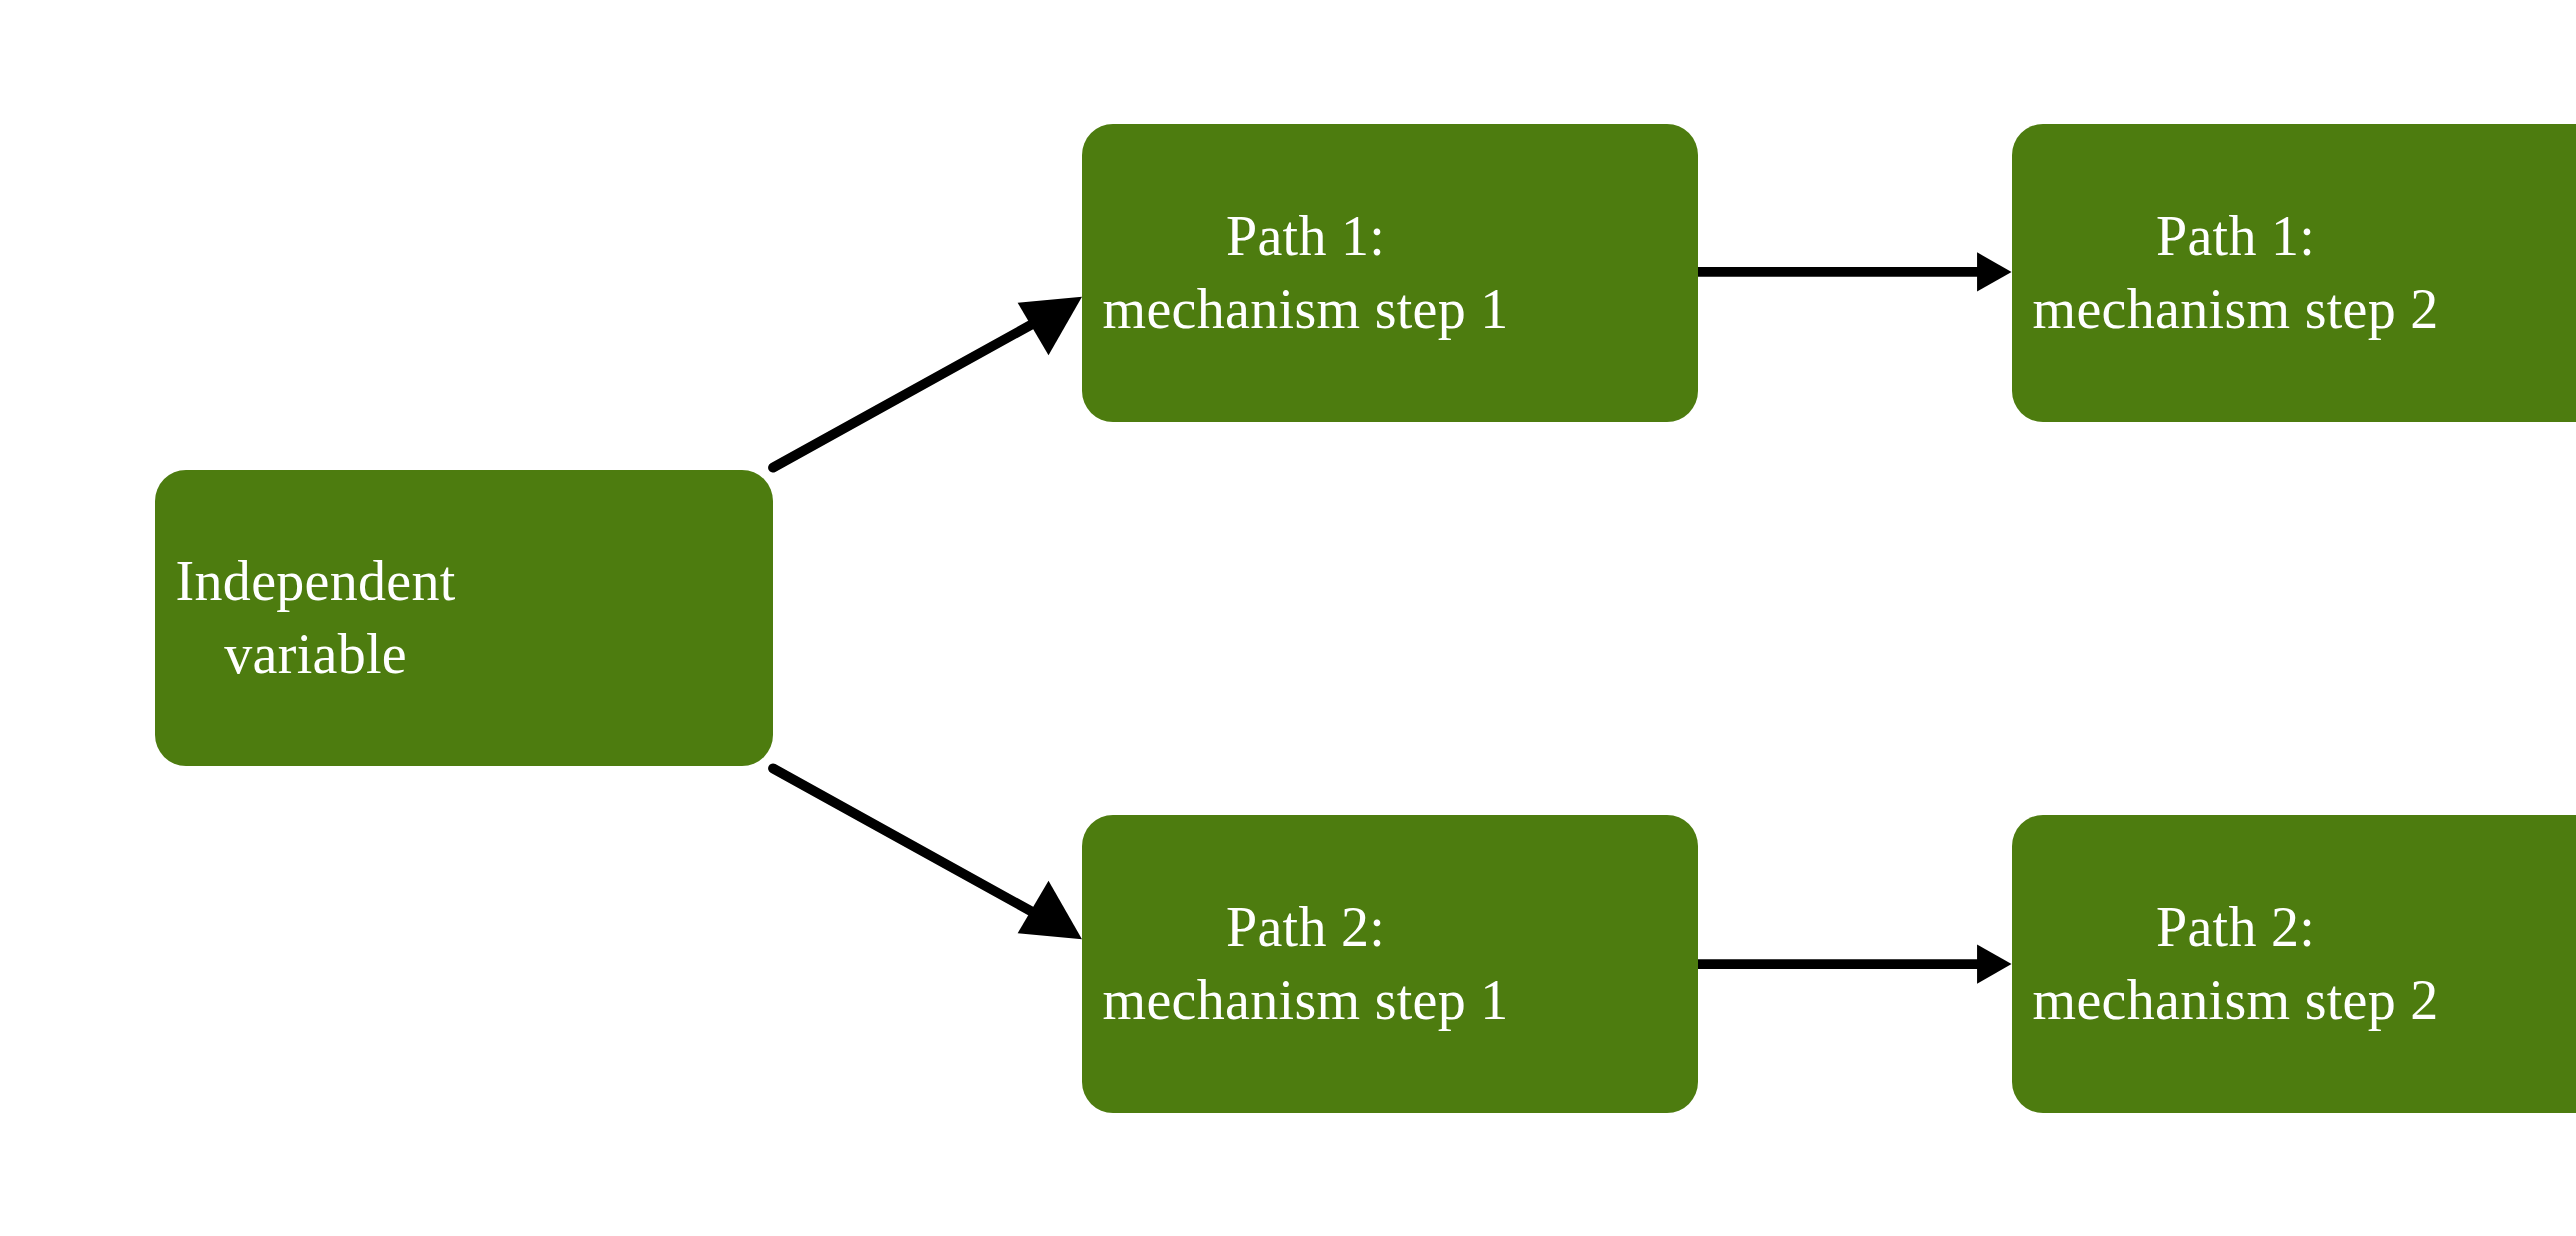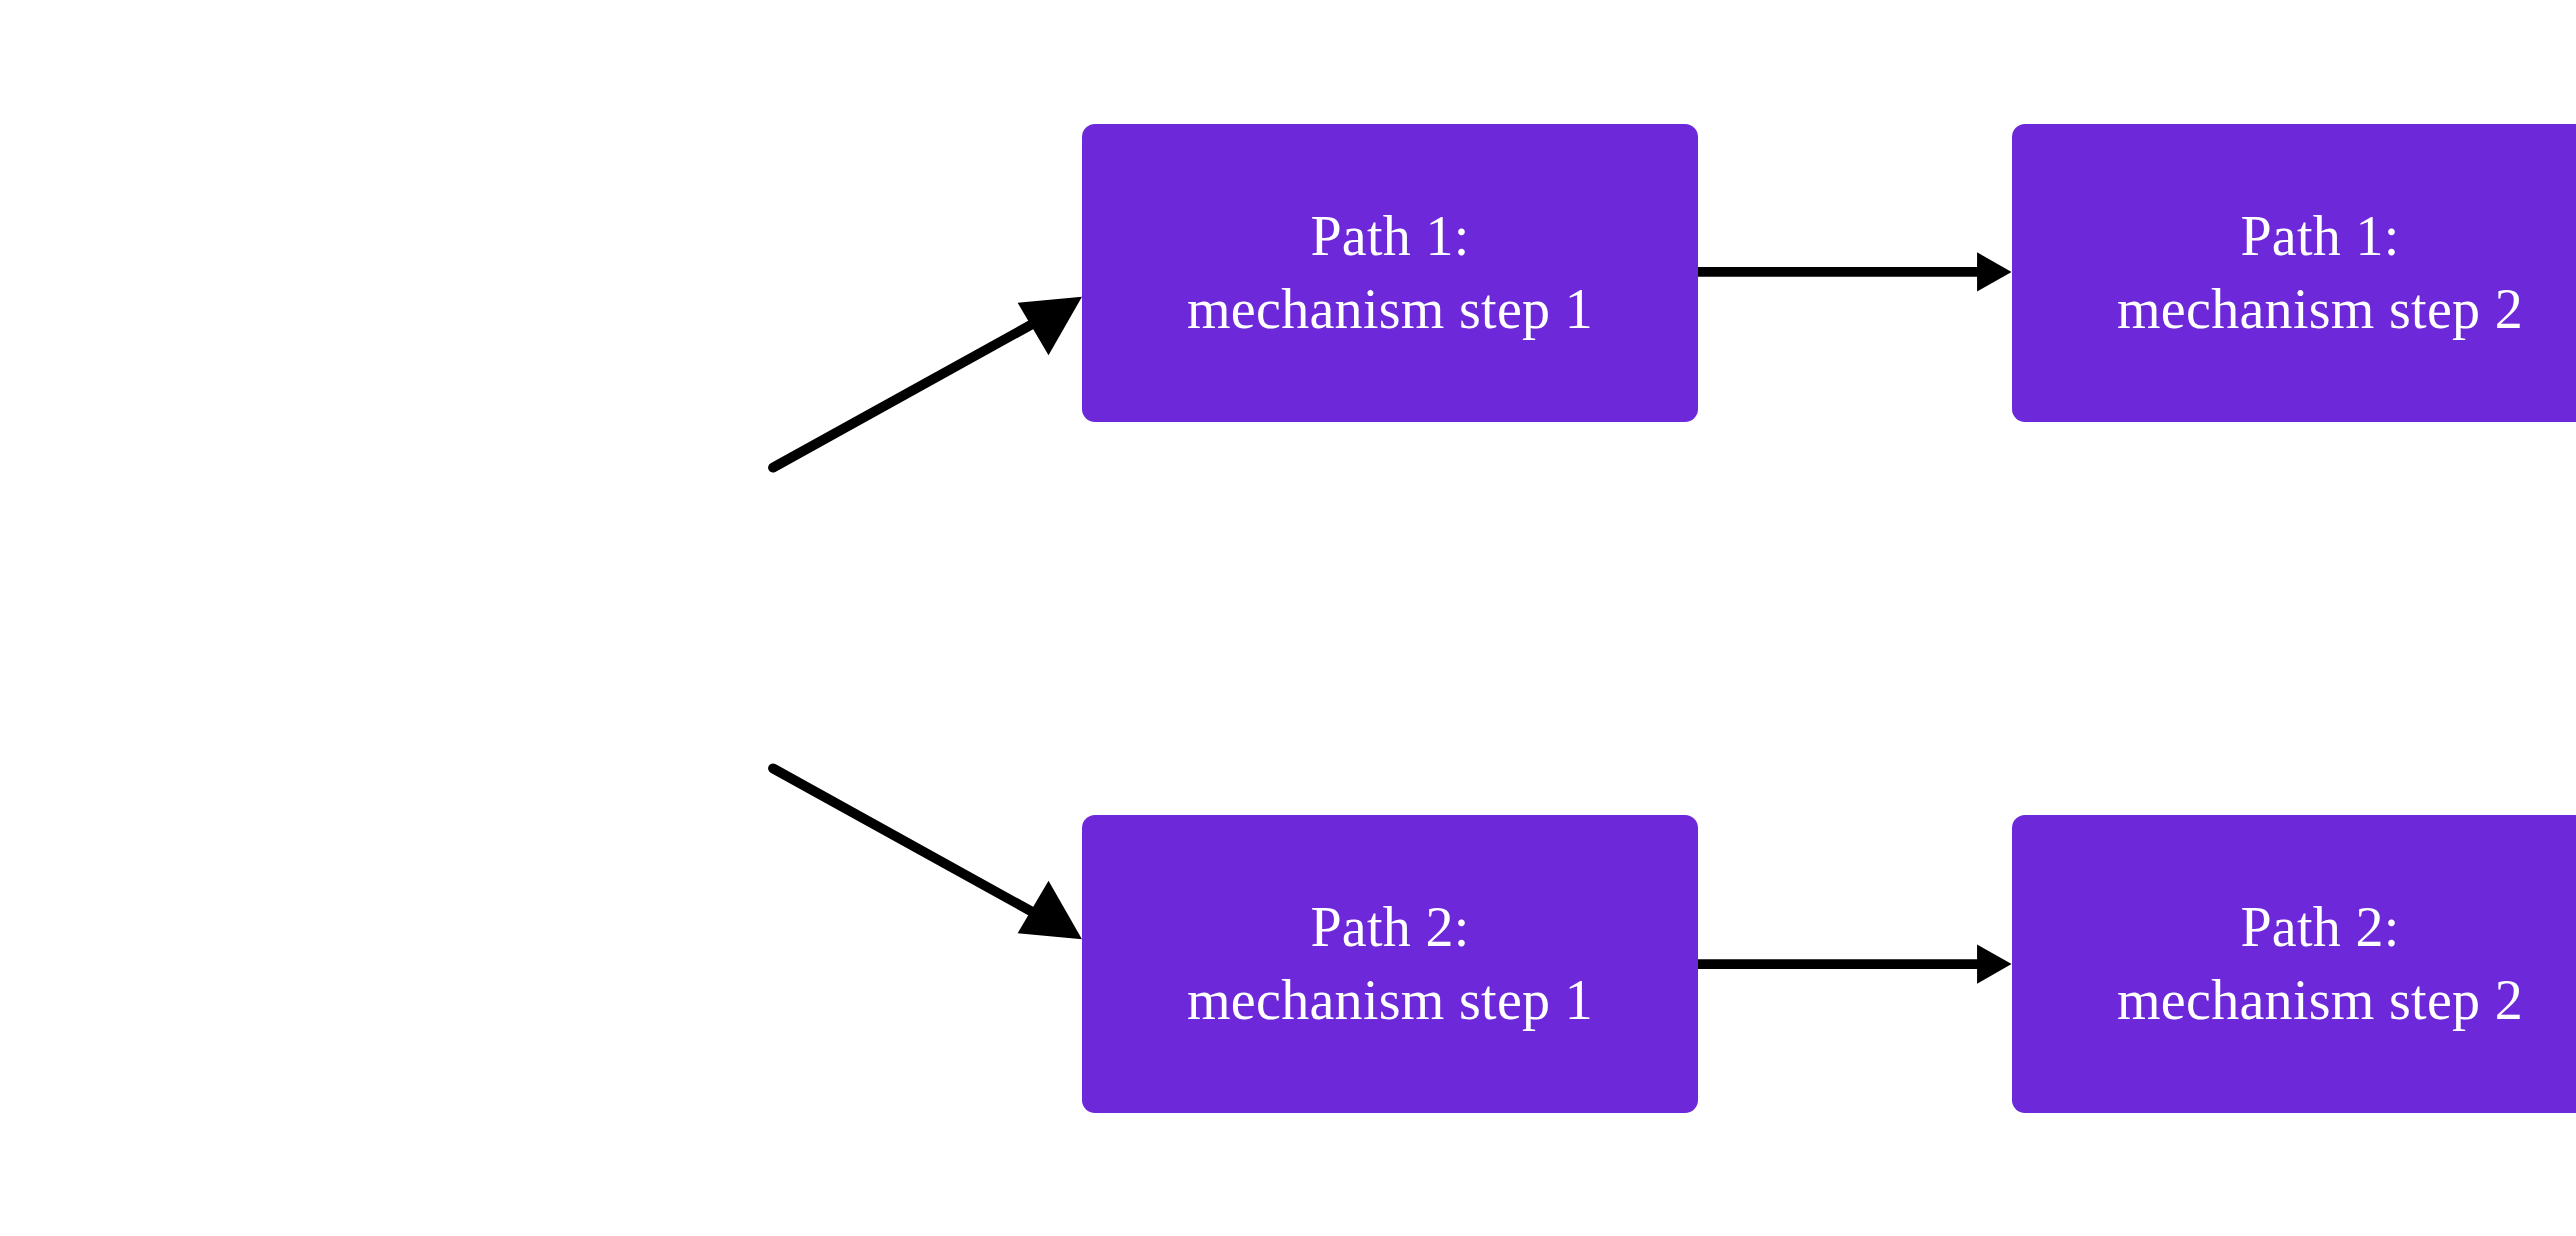--- a/index.html
+++ b/index.html
@@ -22,26 +22,25 @@
   }
   #edge-layer {
     position: absolute;
     left: 0;
     top: 0;
     width: 3709px;
     height: 1236px;
   }
   .node {
     position: absolute;
-    background: #6d28d9;
-    border-radius: 13px;
+    background: #4d7c0f;
+    border-radius: 31px;
     color: #ffffff;
     display: flex;
     align-items: center;
-    justify-content: center;
     text-align: center;
     box-sizing: border-box;
     z-index: 2;
   }
   .node-label {
     font-size: 56px;
     line-height: 1.30;
     letter-spacing: 0.3px;
     color: #ffffff;
     white-space: pre-line;
@@ -85,20 +84,24 @@
       <line x1="3295" y1="1872" x2="3840" y2="1872" stroke="#000000" stroke-width="19" stroke-linecap="butt"></line>
       <polygon points="3905,1872 3838,1834 3838,1910" fill="#000000"></polygon>
     </g>
 
     <g>
       <line x1="5100" y1="1855" x2="5650" y2="1552" stroke="#000000" stroke-width="19" stroke-linecap="round"></line>
       <polygon points="5705,1487 5630,1600 5572,1495" fill="#000000"></polygon>
     </g>
   </svg>
 
+  <div class="node" id="node-independent">
+    <span class="node-label">Independent
+variable</span>
+  </div>
 
   <div class="node" id="node-p1s1">
     <span class="node-label">Path 1:
 mechanism step 1</span>
   </div>
 
   <div class="node" id="node-p1s2">
     <span class="node-label">Path 1:
 mechanism step 2</span>
   </div>

